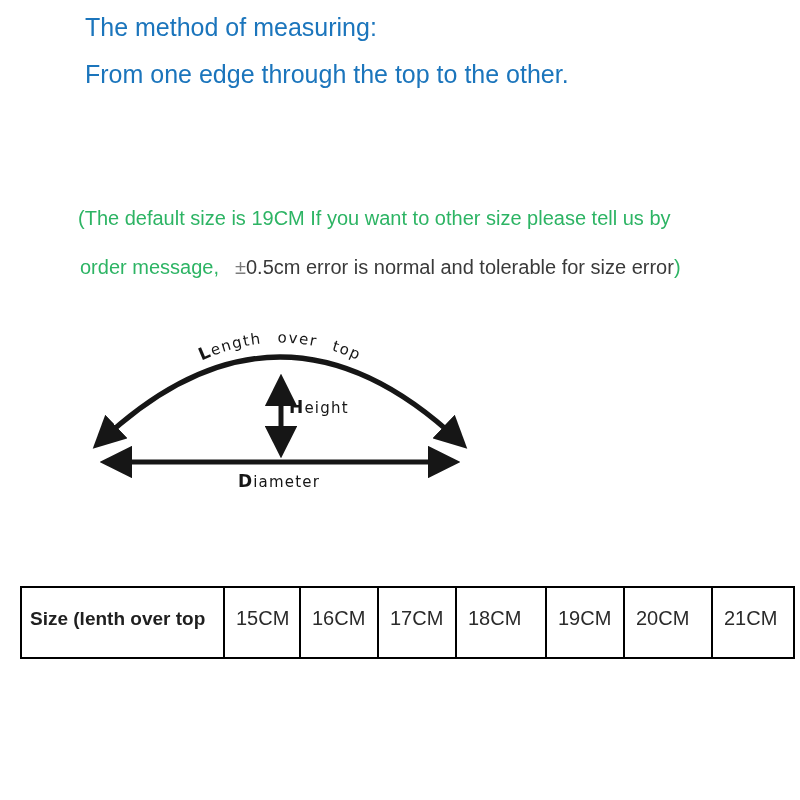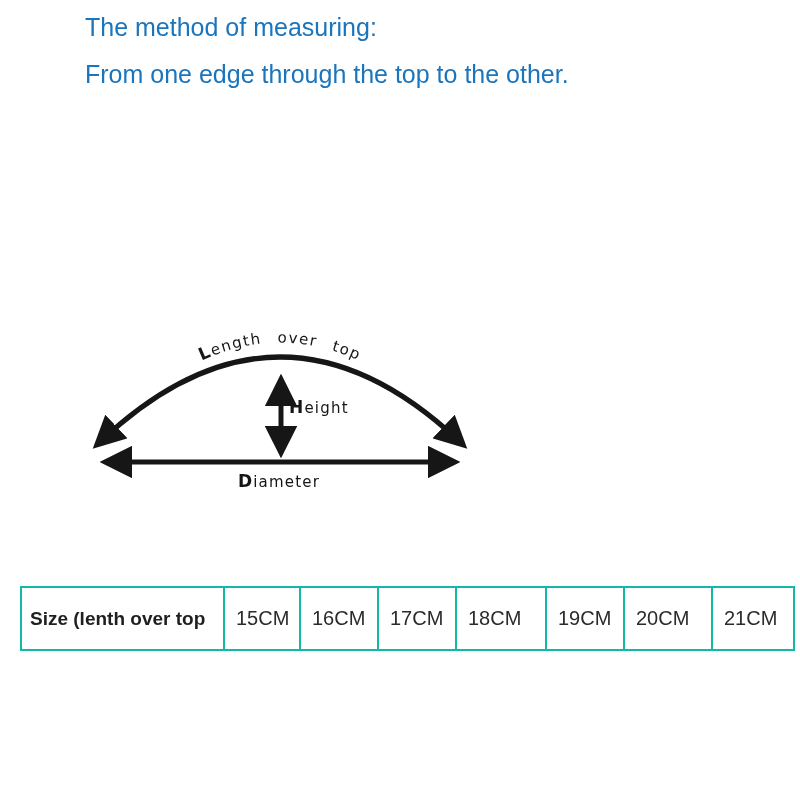--- a/index.html
+++ b/index.html
@@ -69,25 +69,25 @@
   .arc-text .b { font-weight: 700; font-size: 17px; }
 
   
   .spec-table-wrap { left: 20px; top: 586px; }
   table.spec-table {
     border-collapse: collapse;
     table-layout: fixed;
     background: #ffffff;
   }
   table.spec-table td {
-    border: 2px solid #14b8a6;
+    border: 2px solid #000000;
     vertical-align: middle;
     color: #2b2b2b;
     font-size: 20px;
-    padding: 0 0 0 11px;
+    padding: 0 0 8px 11px;
     white-space: nowrap;
     overflow: hidden;
   }
   table.spec-table td.rowhead {
     font-weight: 700;
     font-size: 19px;
     color: #1f1f1f;
     padding-left: 8px;
   }
   table.spec-table tr.r1 td { height: 61px; }
@@ -95,20 +95,22 @@
 </style>
 </head>
 <body>
 
 <div class="page">
 
   <div class="abs method-line l1">The method of measuring:</div>
   <div class="abs method-line l2">From one edge through the top to the other.</div>
 
 
+  <div class="abs note-line l1">(The default size is 19CM If you want to other size please tell us by</div>
+  <div class="abs note-line l2"><span class="green">order message,</span><span class="pm">±</span><span class="dark">0.5cm error is normal and tolerable for size error</span><span class="green">)</span></div>
 
   <svg class="abs diagram" width="392" height="174" viewBox="0 0 392 174">
     <defs>
       <marker id="ah" viewBox="0 0 10 10" refX="6.5" refY="5" markerWidth="6.5" markerHeight="6.5" orient="auto-start-reverse">
         <path d="M0 0 L10 5 L0 10 z" fill="#161616"></path>
       </marker>
     </defs>
 
     <path d="M16 108 Q195 -60 374 108" fill="none" stroke="#161616" stroke-width="5" marker-start="url(#ah)" marker-end="url(#ah)"></path>
 

